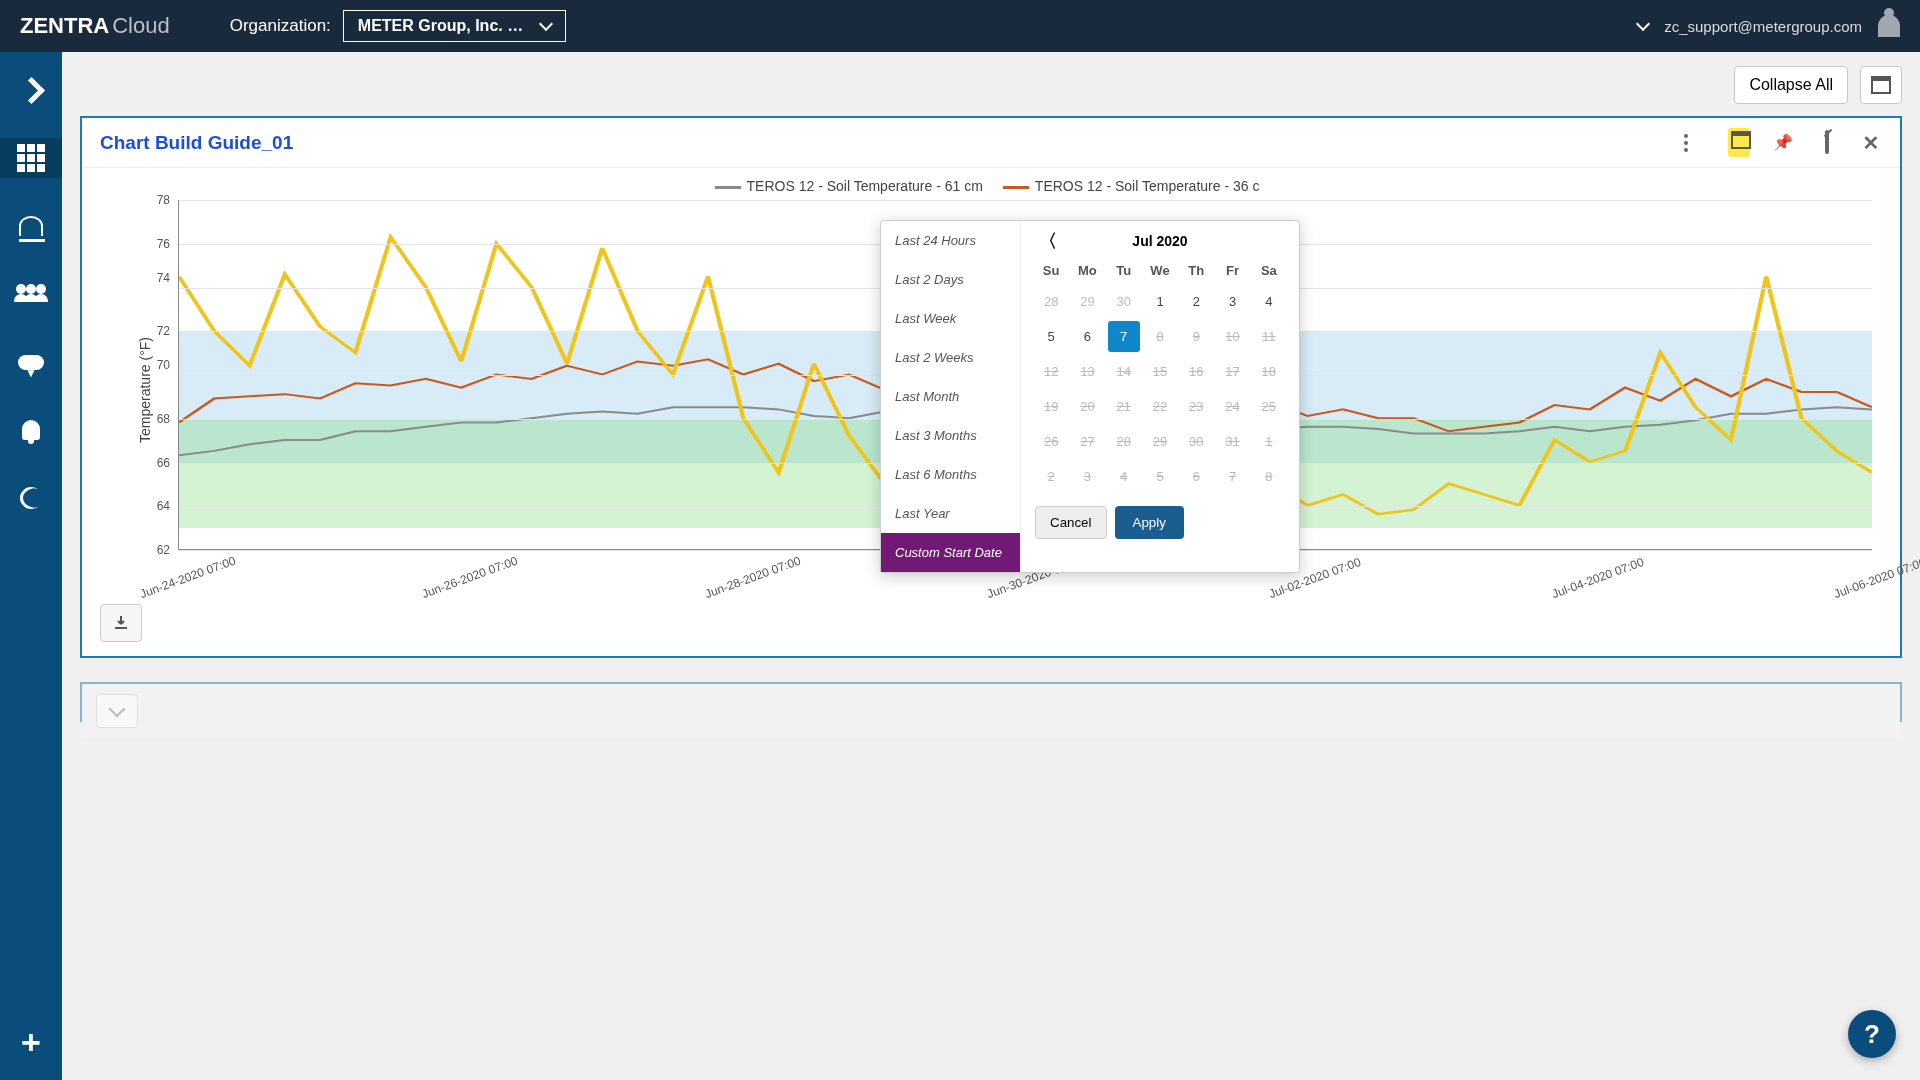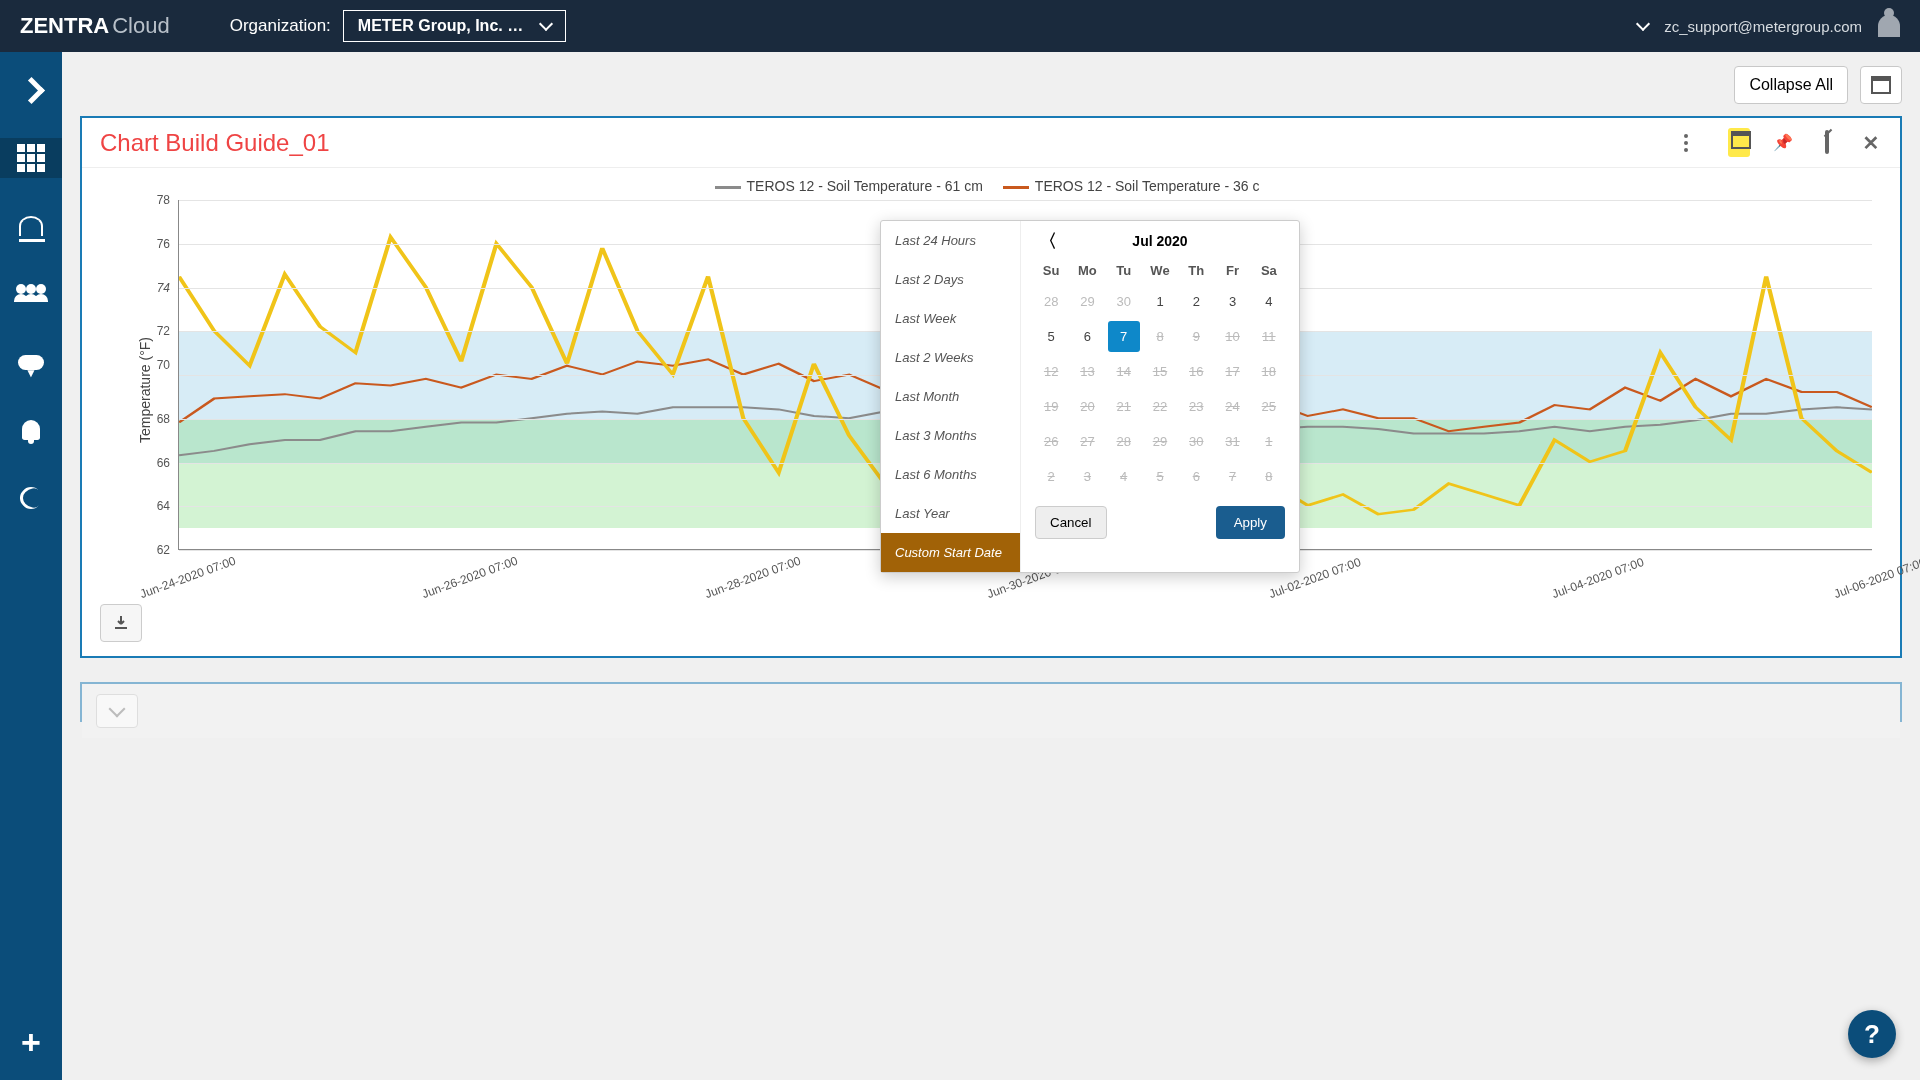--- a/index.html
+++ b/index.html
@@ -42,21 +42,21 @@
 .panel{border:2px solid #1a7bb5;background:#fff;margin-bottom:24px;}
 .panel-header{background:#f3f3f3;border-bottom:1px solid #ddd;display:flex;align-items:center;padding:10px 14px;gap:14px;position:relative;}
 .collapse-btn{width:42px;height:34px;border:1px solid #ccc;background:#fff;border-radius:4px;display:flex;align-items:center;justify-content:center;cursor:pointer;}
 .chev-up{display:inline-block;border:solid #888;border-width:0 2px 2px 0;padding:5px;transform:rotate(-135deg);margin-top:4px;}
 .report-title{font-size:22px;color:#555;margin-left:60px;}
 .panel-header-actions{margin-left:auto;display:flex;gap:10px;align-items:center;}
 .pointer-indicator{width:0;height:0;border-left:22px solid transparent;border-right:22px solid transparent;border-top:36px solid #ffd633;position:absolute;right:0;top:34px;z-index:5;}
 .pointer-wrap{position:relative;width:44px;display:flex;justify-content:center;}
 
 .chart-sub{display:flex;align-items:center;padding:10px 18px;border-bottom:1px solid #eee;}
-.chart-name{font-size:24px;color:#ef4444;}
+.chart-name{font-size:19px;color:#1d4ed8;font-weight:bold;}
 .chart-actions{margin-left:auto;display:flex;align-items:center;gap:22px;color:#666;font-size:18px;}
 .chart-actions .act{cursor:pointer;width:22px;text-align:center;position:relative;}
 .cal-highlight{background:#ffe94a;padding:3px;border-radius:3px;display:inline-block;}
 
 .chart-body{position:relative;padding:10px 18px 10px 10px;}
 .legend{display:flex;justify-content:center;gap:20px;font-size:14px;color:#444;margin-bottom:6px;}
 .legend .swatch{display:inline-block;width:26px;height:3px;vertical-align:middle;margin-right:6px;}
 
 .chart-area{position:relative;height:380px;margin-left:86px;margin-right:10px;}
 .y-axis{position:absolute;left:-52px;top:0;bottom:30px;width:50px;}
@@ -68,31 +68,31 @@
 .band-green{position:absolute;left:0;right:0;background:rgba(130,220,130,0.35);}
 svg.lines{position:absolute;inset:0;width:100%;height:100%;}
 .x-ticks{position:absolute;left:0;right:0;bottom:-40px;height:40px;}
 .x-tick{position:absolute;font-size:12px;color:#555;transform:rotate(-20deg);transform-origin:left top;white-space:nowrap;}
 
 .dl-btn{margin:14px 0 14px 18px;width:42px;height:38px;border:1px solid #ccc;background:#f6f6f6;border-radius:4px;display:flex;align-items:center;justify-content:center;cursor:pointer;}
 
 .popover{position:absolute;top:220px;left:880px;width:420px;background:#fff;border:1px solid #ccc;box-shadow:0 4px 16px rgba(0,0,0,0.2);display:flex;z-index:50;border-radius:3px;}
 .range-list{width:140px;border-right:1px solid #eee;}
 .range-item{padding:12px 14px;font-size:13px;color:#555;cursor:pointer;font-style:italic;}
-.range-item.selected{background:#a16207;color:#fff;}
+.range-item.selected{background:#701a75;color:#fff;}
 .cal{flex:1;padding:12px 14px;}
 .cal-head{display:flex;align-items:center;justify-content:center;gap:10px;font-weight:bold;font-size:14px;margin-bottom:10px;position:relative;}
 .cal-prev{position:absolute;left:4px;cursor:pointer;font-size:18px;}
 .cal-grid{display:grid;grid-template-columns:repeat(7,1fr);gap:4px;text-align:center;font-size:13px;}
 .cal-grid .dow{font-weight:bold;color:#555;padding:4px 0;}
 .cal-grid .day{padding:8px 0;cursor:pointer;border-radius:3px;color:#444;}
 .cal-grid .day.other{color:#bbb;}
 .cal-grid .day.disabled{color:#bbb;text-decoration:line-through;cursor:default;}
 .cal-grid .day.sel{background:#0e88c9;color:#fff;}
-.cal-actions{display:flex;justify-content:space-between;gap:26px;margin-top:14px;}
+.cal-actions{display:flex;justify-content:flex-start;gap:8px;margin-top:14px;}
 .cal-actions .cancel{background:#eee;border:1px solid #ccc;padding:8px 14px;border-radius:4px;cursor:pointer;}
 .cal-actions .apply{background:#1a5d8f;color:#fff;padding:8px 18px;border:none;border-radius:4px;cursor:pointer;}
 
 .help-fab{position:fixed;right:24px;bottom:22px;width:48px;height:48px;border-radius:50%;background:#0b4d7a;color:#fff;display:flex;align-items:center;justify-content:center;font-size:26px;font-weight:bold;box-shadow:0 3px 10px rgba(0,0,0,0.3);cursor:pointer;}
 
 .icon-cal{display:inline-block;width:20px;height:18px;border:2px solid #555;border-top-width:5px;position:relative;}
 .icon-cal-w{border-color:#555;}
 .icon-bars{display:flex;align-items:flex-end;gap:3px;height:18px;}
 .icon-bars span{width:4px;background:#555;}
 .icon-flask{width:0;height:0;border-left:8px solid transparent;border-right:8px solid transparent;border-bottom:16px solid #555;position:relative;}
@@ -204,21 +204,21 @@
       </div>
       <div class="chart-area">
         <div class="y-label">Temperature (°F)</div>
         <div class="y-axis" id="y-axis">
             <div class="y-tick" style="top: 350px; text-align: right;">62</div>
             <div class="y-tick" style="top: 306.25px;">64</div>
             <div class="y-tick" style="top: 262.5px;">66</div>
             <div class="y-tick" style="top: 218.75px;">68</div>
             <div class="y-tick" style="top: 165px;">70</div>
             <div class="y-tick" style="top: 131.25px;">72</div>
-            <div class="y-tick" style="top: 88px; font-style: italic;">74</div>
+            <div class="y-tick" style="top: 78px;">74</div>
             <div class="y-tick" style="top: 43.75px;">76</div>
             <div class="y-tick" style="top: 0px;">78</div>
           </div>
         <div class="plot" id="plot">
           <div class="band-blue" style="top: 131.25px; height: 131.25px;"></div>
             <div class="band-green" style="top: 218.75px; height: 109.375px;"></div>
             <svg class="lines" id="svg-lines" viewBox="0 0 1000 350" preserveAspectRatio="none">
               <path d="M0.0 255.9 L20.8 251.6 L41.7 245.0 L62.5 240.6 L83.3 240.6 L104.2 231.9 L125.0 231.9 L145.8 227.5 L166.7 223.1 L187.5 223.1 L208.3 218.8 L229.2 214.4 L250.0 212.2 L270.8 214.4 L291.7 207.8 L312.5 207.8 L333.3 207.8 L354.2 210.0 L375.0 216.6 L395.8 218.8 L416.7 212.2 L437.5 212.2 L458.3 210.0 L479.2 214.4 L500.0 216.6 L520.8 218.8 L541.7 220.9 L562.5 223.1 L583.3 223.1 L604.2 229.7 L625.0 229.7 L645.8 229.7 L666.7 227.5 L687.5 227.5 L708.3 229.7 L729.2 234.1 L750.0 234.1 L770.8 234.1 L791.7 231.9 L812.5 227.5 L833.3 231.9 L854.2 227.5 L875.0 225.3 L895.8 220.9 L916.7 214.4 L937.5 214.4 L958.3 210.0 L979.2 207.8 L1000.0 210.0 " stroke="#8b8b8b" stroke-width="2" fill="none"></path>
               <path d="M0.0 223.1 L20.8 199.1 L41.7 196.9 L62.5 194.7 L83.3 199.1 L104.2 183.8 L125.0 185.9 L145.8 179.4 L166.7 188.1 L187.5 175.0 L208.3 179.4 L229.2 166.2 L250.0 175.0 L270.8 161.9 L291.7 166.2 L312.5 159.7 L333.3 175.0 L354.2 164.1 L375.0 181.6 L395.8 175.0 L416.7 190.3 L437.5 188.1 L458.3 201.3 L479.2 199.1 L500.0 214.4 L520.8 205.6 L541.7 210.0 L562.5 196.9 L583.3 205.6 L604.2 194.7 L625.0 205.6 L645.8 203.4 L666.7 216.6 L687.5 210.0 L708.3 218.8 L729.2 218.8 L750.0 231.9 L770.8 227.5 L791.7 223.1 L812.5 205.6 L833.3 210.0 L854.2 188.1 L875.0 201.3 L895.8 179.4 L916.7 196.9 L937.5 179.4 L958.3 192.5 L979.2 192.5 L1000.0 207.8 " stroke="#c9591e" stroke-width="2" fill="none"></path>
               <path d="M0.0 76.6 L20.8 131.3 L41.7 166.2 L62.5 74.4 L83.3 126.9 L104.2 153.1 L125.0 37.2 L145.8 87.5 L166.7 161.9 L187.5 43.8 L208.3 87.5 L229.2 164.1 L250.0 48.1 L270.8 131.3 L291.7 175.0 L312.5 76.6 L333.3 218.8 L354.2 273.4 L375.0 164.1 L395.8 236.2 L416.7 284.4 L437.5 109.4 L458.3 76.6 L479.2 229.7 L500.0 131.3 L520.8 240.6 L541.7 277.8 L562.5 140.0 L583.3 262.5 L604.2 273.4 L625.0 201.3 L645.8 284.4 L666.7 306.3 L687.5 295.3 L708.3 315.0 L729.2 310.6 L750.0 284.4 L770.8 295.3 L791.7 306.3 L812.5 240.6 L833.3 262.5 L854.2 251.6 L875.0 153.1 L895.8 207.8 L916.7 240.6 L937.5 76.6 L958.3 218.8 L979.2 251.6 L1000.0 273.4 " stroke="#f0c419" stroke-width="2.5" fill="none"></path>

